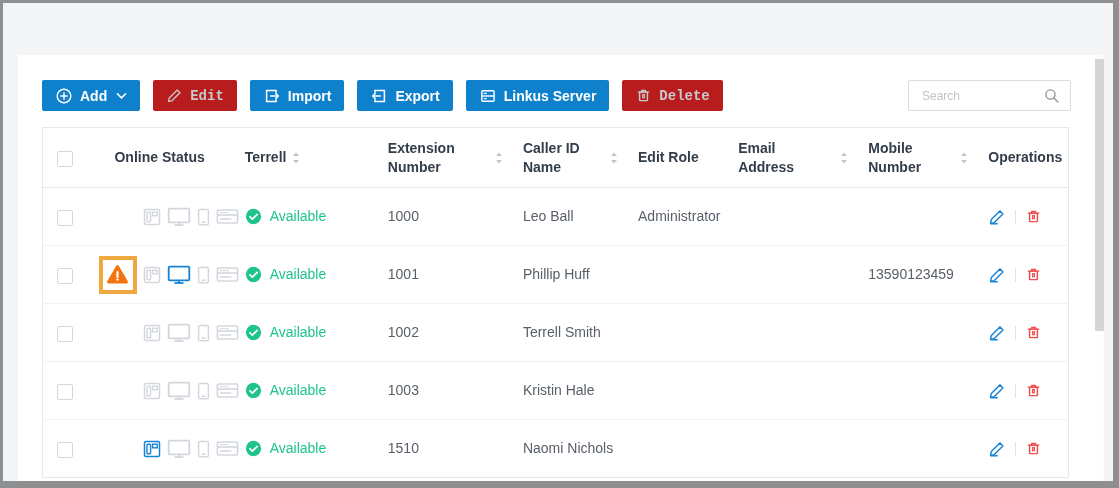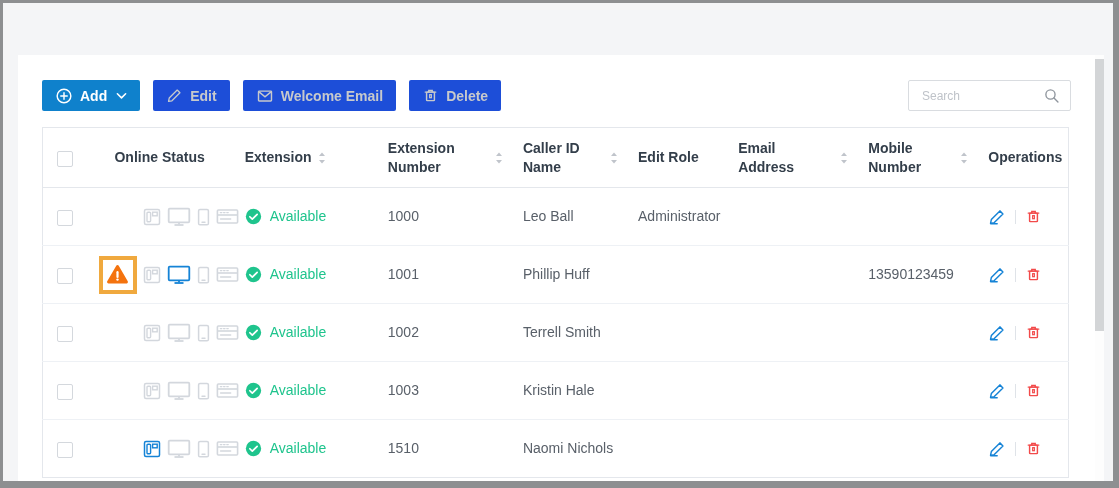--- a/index.html
+++ b/index.html
@@ -18,21 +18,21 @@
   .breadcrumb .crumb-sep { color:#9aa1ab; }
   .breadcrumb .crumb-current { font-size:16px; font-weight:bold; color:#2c3844; }
 
   
   .card { position:absolute; left:15px; top:52px; width:1077px; bottom:0; background:#ffffff; }
 
   
   .toolbar { display:flex; align-items:flex-end; gap:13px; padding:25px 24px 0 24px; }
   .btn { height:31px; display:inline-flex; align-items:center; gap:7px; padding:0 13px; border:none; border-radius:2px; font-family:inherit; font-size:14px; font-weight:bold; cursor:pointer; white-space:nowrap; }
   .btn.primary { background:#0f81cc; color:#ffffff; }
-  .btn.disabled { background:#1d4ed8; color:#c7c9cc; cursor:default; }
+  .btn.disabled { background:#b91c1c; color:#c7c9cc; cursor:default;font-family:Liberation Mono, monospace; }
   .btn svg { flex:none; }
   .search-box { margin-left:auto; width:163px; height:31px; border:1px solid #d9dce0; border-radius:2px; background:#fff; display:flex; align-items:center; padding:0 9px 0 11px; }
   .search-box input { border:none; outline:none; flex:1; min-width:0; font-family:inherit; font-size:12px; color:#5a6069; }
   .search-box input::placeholder { color:#bfc3c9; }
   .search-box svg { flex:none; color:#8f959d; }
 
   
   table.ext { width:1027px; margin:16px 24px 0; border-collapse:collapse; table-layout:fixed; border:1px solid #e4e7ec;padding-left:24px; }
   th { height:60px; font-size:14px; font-weight:bold; color:#333e4a; text-align:left; padding:0 8px 0 12px; border-bottom:1px solid #e4e7ec; line-height:1.3; }
   td { height:58px; font-size:14px; color:#596069; padding:0 8px 0 12px; line-height:1.3; }
@@ -168,27 +168,43 @@
           </span>
       </button>
       <button class="btn disabled">
         <span style="display:flex;">
             <svg width="17" height="17" viewBox="0 0 20 20">
               <use href="#i-pencil"></use>
             </svg>
           </span>
         <span>Edit</span>
       </button>
-      <button class="btn disabled">
+      <button class="btn primary">
         <span style="display:flex;">
             <svg width="18" height="18" viewBox="0 0 20 20">
-              <use href="#i-envelope"></use>
-            </svg>
-          </span>
-        <span>Welcome Email</span>
+              <use href="#i-import"></use>
+            </svg>
+          </span>
+        <span>Import</span>
+      </button>
+      <button class="btn primary">
+        <span style="display:flex;">
+            <svg width="18" height="18" viewBox="0 0 20 20">
+              <use href="#i-export"></use>
+            </svg>
+          </span>
+        <span>Export</span>
+      </button>
+      <button class="btn primary">
+        <span style="display:flex;">
+            <svg width="18" height="18" viewBox="0 0 20 20">
+              <use href="#i-server"></use>
+            </svg>
+          </span>
+        <span>Linkus Server</span>
       </button>
       <button class="btn disabled">
         <span style="display:flex;">
             <svg width="17" height="17" viewBox="0 0 20 20">
               <use href="#i-trash"></use>
             </svg>
           </span>
         <span>Delete</span>
       </button>
       <div class="search-box">
@@ -212,21 +228,21 @@
           <col style="width:130px">
           <col style="width:120px">
           <col style="width:92px">
       </colgroup>
       <thead>
         <tr>
           <th class="col-check"><input type="checkbox" class="cbx" style=""></th>
           <th style="text-align:center;padding-left:8px;"><span>Online Status</span></th>
           <th>
               <div class="th-inner">
-                <span>Extension</span>
+                <span>Terrell</span>
                 <span class="sorter">
                   <svg width="8" height="12" viewBox="0 0 8 12">
                     <use href="#i-sorter"></use>
                   </svg>
                 </span>
               </div>
             </th>
           <th>
               <div class="th-inner">
                 <span>Extension Number</span>

